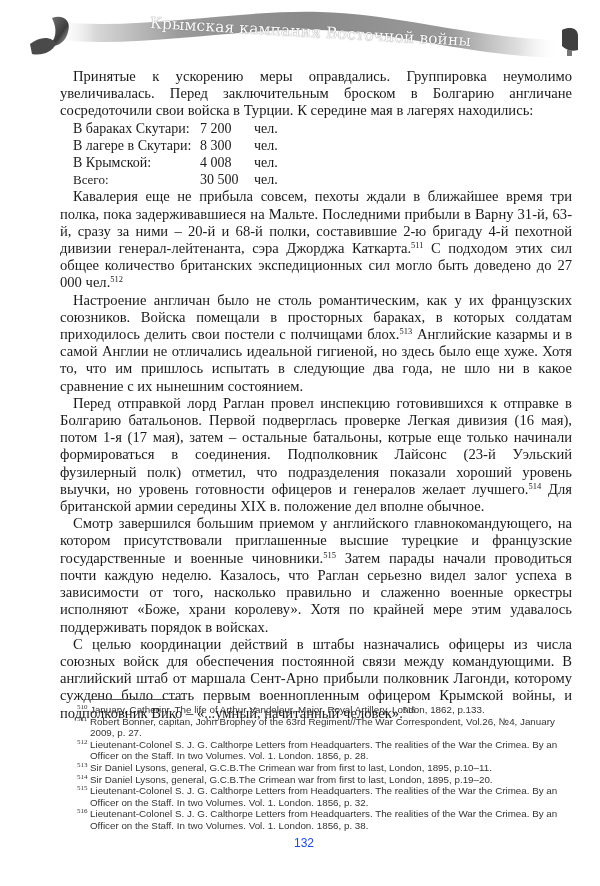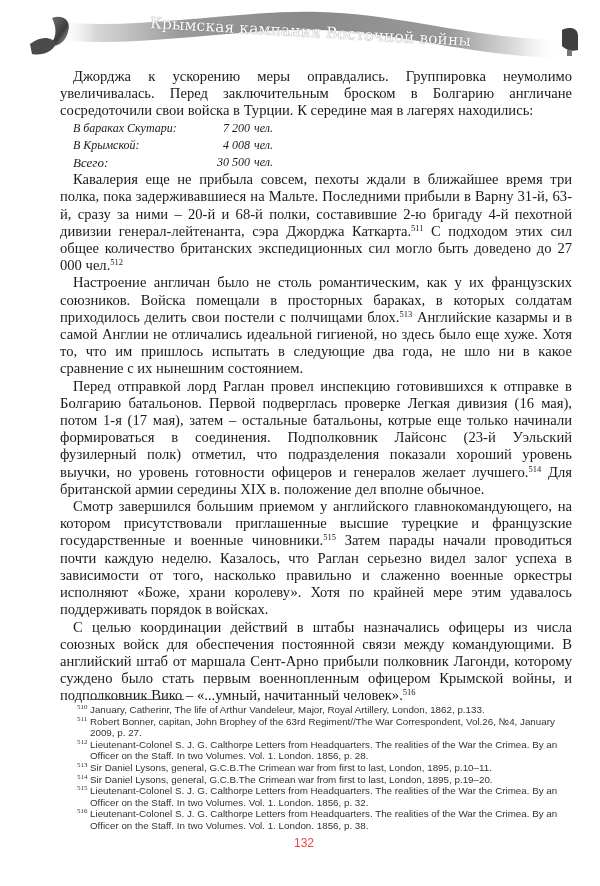--- a/index.html
+++ b/index.html
@@ -20,39 +20,39 @@
   .body {
     position: absolute; left: 60px; top: 68px; width: 512px;
     font-family: "Liberation Serif", serif; font-size: 14.6px; line-height: 17.2px;
     text-align: justify; hyphens: manual;
   }
   .body p { margin: 0; text-indent: 13px; }
   .body p.first { text-indent: 13px; }
   .body sup { font-size: 8.5px; line-height: 0; vertical-align: 5px; }
 
   .tbl { margin: 0 0 0 13px; border-collapse: collapse; }
-  .tbl td { padding: 0; line-height: 17.2px; font-family: "Liberation Serif", serif; font-size: 12px; font-style: italic; }
+  .tbl td { padding: 0; line-height: 17.2px; font-family: "Liberation Serif", serif; font-size: 14px; }
   .tbl td.lbl { width: 127px; }
-  .tbl td.val { width: 50px; text-align: right; padding-right: 4px; }
+  .tbl td.val { width: 50px; padding-right: 4px; }
   .tbl td.unit { text-align: right; }
-  .tbl td.total-lbl { font-style: italic; font-size: 13px; }
+  .tbl td.total-lbl { font-size: 13px; }
 
   
   .fn-rule { position: absolute; left: 90px; top: 699px; width: 94px; height: 1px; background: #555; }
   .footnotes {
     position: absolute; left: 77px; top: 704px; width: 496px;
     font-family: "Liberation Sans", sans-serif; font-size: 9.8px; line-height: 11.6px; color: #333;
   }
   .fn { position: relative; padding-left: 13px; margin: 0; }
   .fn .num { position: absolute; left: 0; top: -2px; font-size: 7px; font-family: "Liberation Serif", serif; }
 
   
   .page-number {
     position: absolute; left: 0; top: 836px; width: 600px; text-align: center;
-    font-family: "Liberation Sans", sans-serif; font-size: 12px; color: #ef4444;
+    font-family: "Liberation Sans", sans-serif; font-size: 12px; color: #1d4ed8;
     padding-left: 8px; box-sizing: border-box;
   }
 </style>
 </head>
 <body>
 
 <div class="banner">
   <svg width="600" height="70" viewBox="0 0 600 70">
     <defs>
       <linearGradient id="ribbonGrad" x1="0" y1="0" x2="1" y2="0">
@@ -76,27 +76,32 @@
     <path d="M52,18 C62,14 72,20 68,32 C66,42 56,48 48,46 C56,40 58,30 52,18 Z" fill="url(#curlGrad)"></path>
     <path d="M30,44 C40,36 52,36 56,44 C52,52 42,56 32,54 Z" fill="#4a4a4a"></path>
 
     <path d="M562,30 C570,26 578,28 578,36 L578,50 C572,52 566,50 562,46 Z" fill="#3f3f3f"></path>
     <rect x="567" y="50" width="5" height="6" fill="#777"></rect>
   </svg>
   <div class="banner-title">Крымская кампания Восточной войны</div>
 </div>
 
 <div class="body">
-  <p class="first">Джорджа к ускорению меры оправдались. Группировка неумолимо увеличивалась. Перед заключительным броском в Болгарию англичане сосредоточили свои войска в Турции. К середине мая в лагерях находились:</p>
+  <p class="first">Принятые к ускорению меры оправдались. Группировка неумолимо увеличивалась. Перед заключительным броском в Болгарию англичане сосредоточили свои войска в Турции. К середине мая в лагерях находились:</p>
 
   <table class="tbl">
     <tbody>
       <tr>
         <td class="lbl">В бараках Скутари:</td>
         <td class="val">7 200</td>
+        <td class="unit">чел.</td>
+      </tr>
+      <tr>
+        <td class="lbl">В лагере в Скутари:</td>
+        <td class="val">8 300</td>
         <td class="unit">чел.</td>
       </tr>
       <tr>
         <td class="lbl">В Крымской:</td>
         <td class="val">4 008</td>
         <td class="unit">чел.</td>
       </tr>
       <tr>
         <td class="lbl total-lbl">Всего:</td>
         <td class="val">30 500</td>

